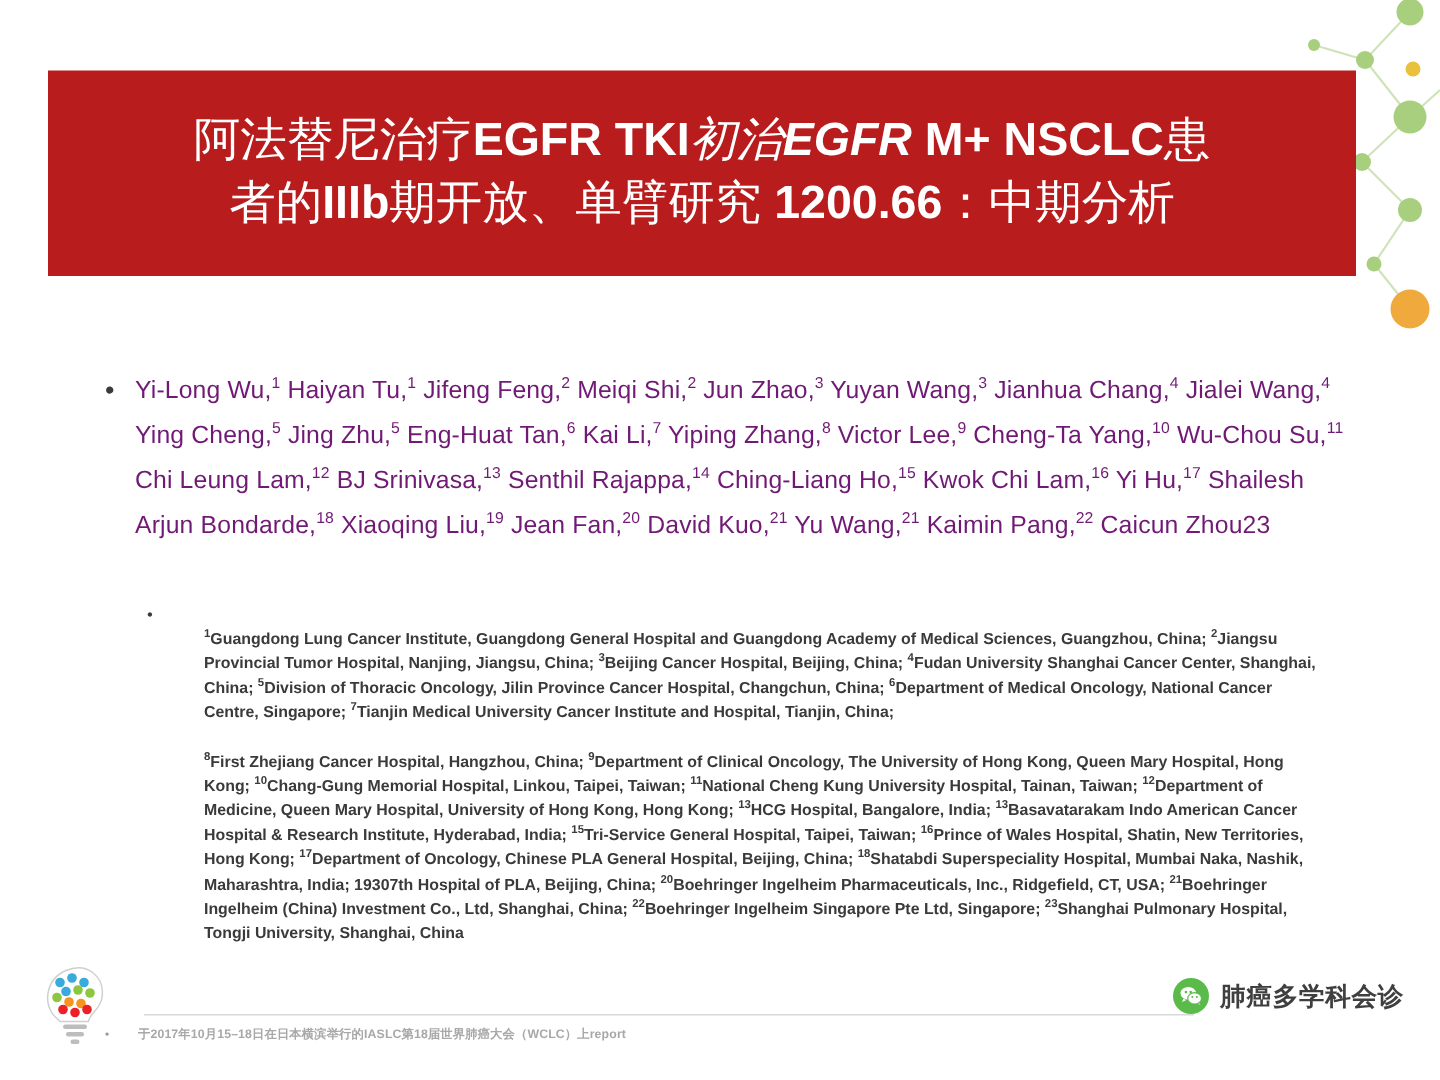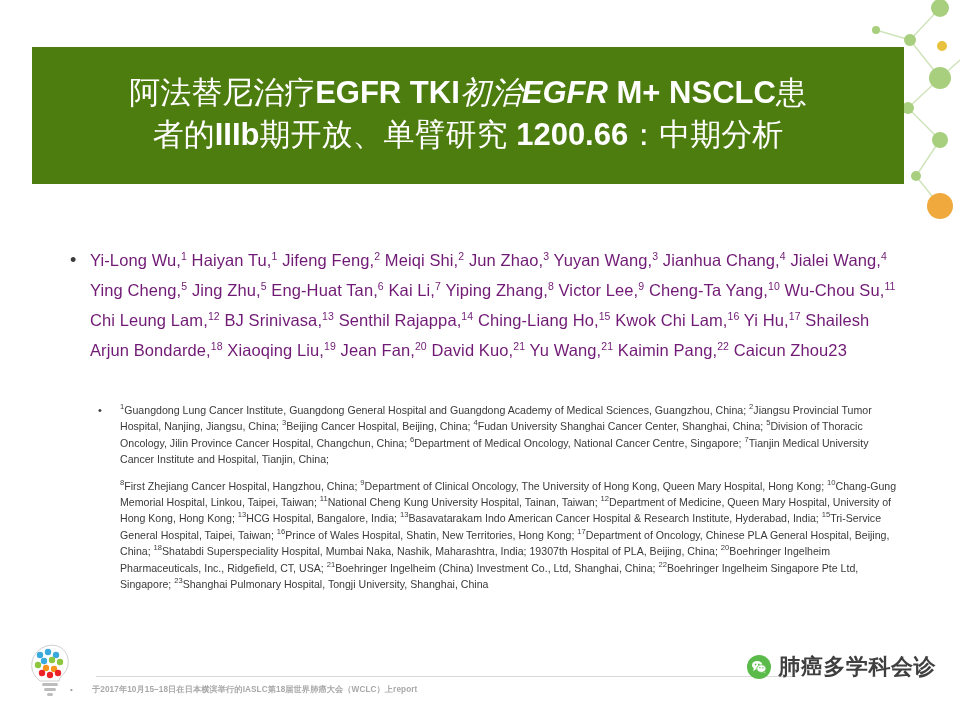--- a/index.html
+++ b/index.html
@@ -18,21 +18,21 @@
     top: 0; right: 0;
     width: 170px; height: 230px;
     pointer-events: none;
   }
 
   
   .title-band {
     position: absolute;
     left: 32px; top: 47px;
     width: 872px; height: 137px;
-    background: #4d7c0f;
+    background: #b91c1c;
     display: flex;
     align-items: center;
     justify-content: center;
     padding: 6px 28px 10px 28px;
   }
   .title-text {
     color: #ffffff;
     font-size: 31px;
     line-height: 1.33;
     text-align: center;
@@ -75,21 +75,21 @@
     flex: 0 0 22px;
     color: #3b3b3b;
     font-size: 11px;
     line-height: 17px;
   }
   .affil-text {
     color: #3a3a3a;
     font-size: 10.6px;
     line-height: 16.4px;
   }
-  .affil-text p { margin: 0; }
+  .affil-text p { margin: 16px; font-weight: bold; }
   .affil-text p + p { margin-top: 10px; }
   .affil-text sup { font-size: 7.6px; vertical-align: super; line-height: 0; }
 
   
   .footer-rule {
     position: absolute;
     left: 96px; top: 676px;
     width: 700px; height: 1px;
     background: #d8d8d8;
   }
@@ -131,21 +131,21 @@
   .wechat-badge {
     width: 24px; height: 24px;
     border-radius: 50%;
     background: #5bbb4a;
     display: flex;
     align-items: center;
     justify-content: center;
   }
   .brand-name {
     color: #3f3f3f;
-    font-size: 22px;
+    font-size: 17px;
     font-weight: bold;
     letter-spacing: 0.5px;
   }
 </style>
 </head>
 <body>
 
 <div class="decor">
   <svg width="170" height="230" viewBox="0 0 170 230" xmlns="http://www.w3.org/2000/svg">
     <g stroke="#cfe3b9" stroke-width="1.4" fill="none">

